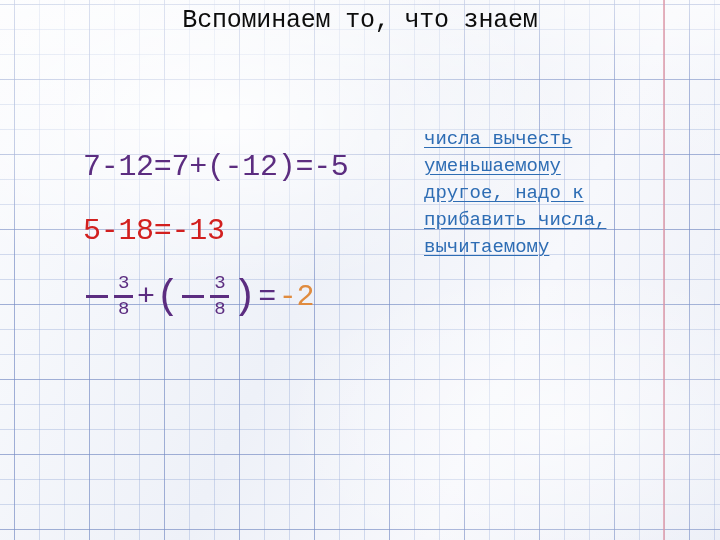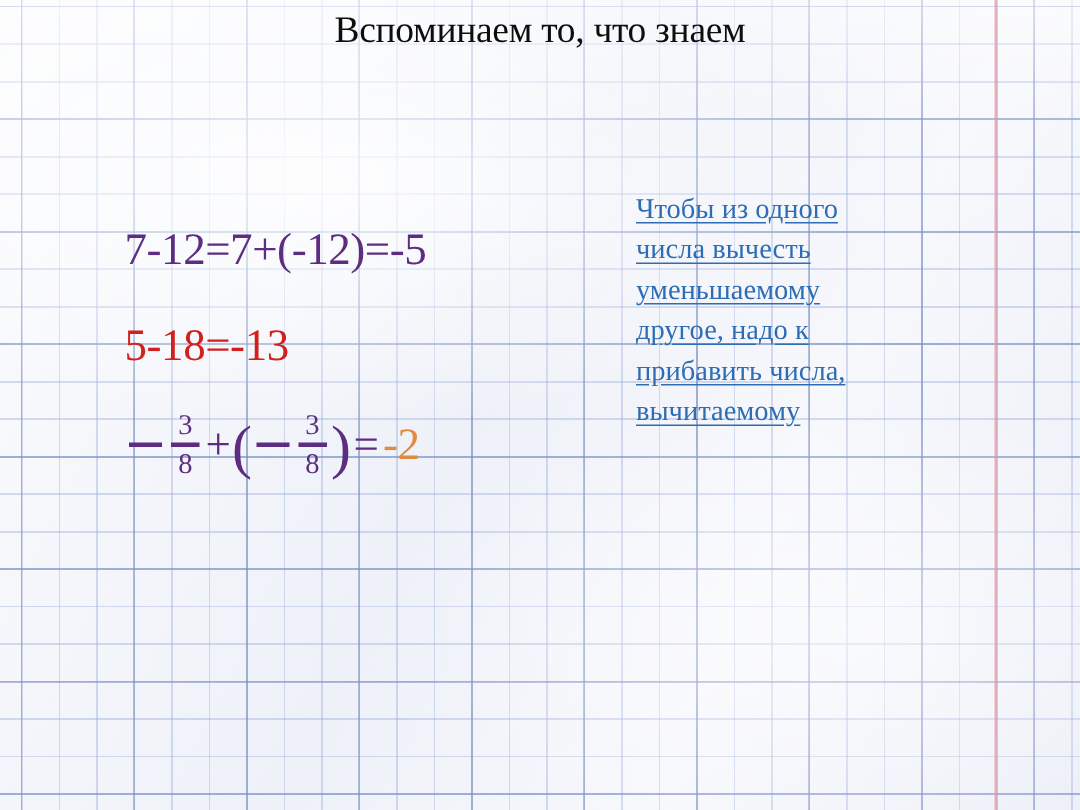--- a/index.html
+++ b/index.html
@@ -6,21 +6,21 @@
     margin: 0;
     padding: 0;
     background: #ffffff;
   }
 
   #slide {
     position: relative;
     width: 720px;
     height: 540px;
     overflow: hidden;
-    font-family: Liberation Serif, serif;
+    font-family: Liberation Mono, monospace;
     background-color: #f4f6fb;
     background-image:
       
       repeating-linear-gradient(to right,
         rgba(120,140,195,0.55) 0px, rgba(120,140,195,0.55) 1px,
         rgba(0,0,0,0) 1px, rgba(0,0,0,0) 75px),
       
       repeating-linear-gradient(to bottom,
         rgba(120,140,195,0.55) 0px, rgba(120,140,195,0.55) 1px,
         rgba(0,0,0,0) 1px, rgba(0,0,0,0) 75px),
@@ -188,21 +188,20 @@
         <span class="den">8</span>
       </span>
       <span class="paren">)</span>
       <span class="eqsign">=</span>
       <span class="res-orange">-2</span>
     </div>
 
   </div>
 
   <div class="rule-text">
-    <span class="rline">Чтобы из одного</span>
     <span class="rline">числа вычесть</span>
     <span class="rline">уменьшаемому</span>
     <span class="rline">другое, надо к</span>
     <span class="rline">прибавить числа,</span>
     <span class="rline">вычитаемому</span>
   </div>
 
 </div>
 
 </body></html>

